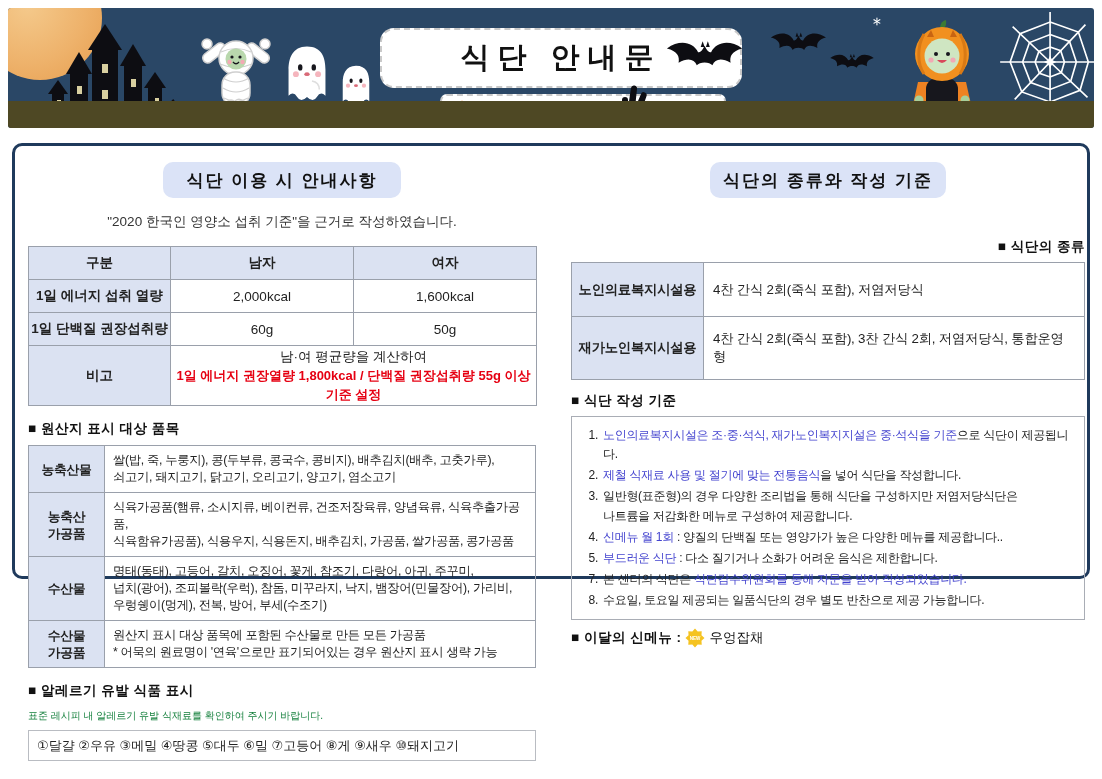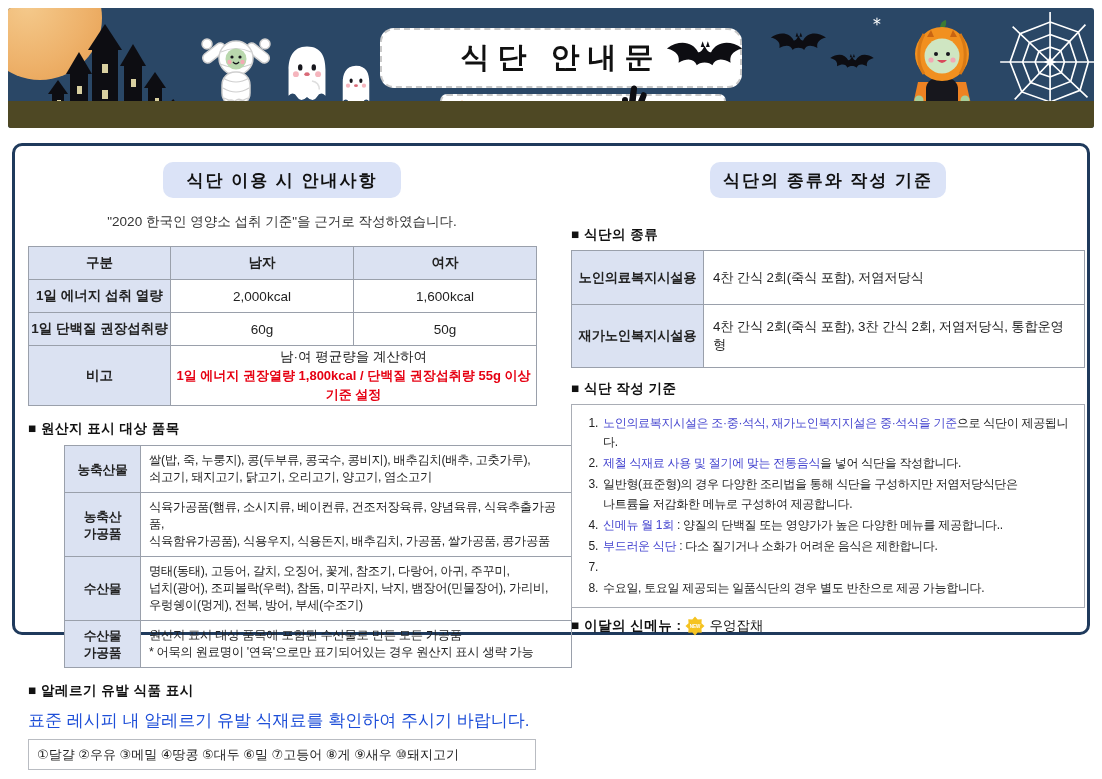--- a/index.html
+++ b/index.html
@@ -14,21 +14,21 @@
   .deco{position:absolute;}
   .titlebox{position:absolute;left:372px;top:20px;width:358px;height:56px;background:#fff;
             border:2px dashed #c9c9c9;border-radius:14px;display:flex;align-items:center;justify-content:center;}
   .titlebox span{font-size:29px;font-weight:800;letter-spacing:8px;color:#111;}
   .orgpill{position:absolute;left:432px;top:86px;height:28px;padding:0 10px;background:#fff;
            border:2px dashed #c9c9c9;border-radius:7px;display:inline-flex;align-items:center;gap:6px;}
   .orgpill span{font-size:13px;font-weight:bold;color:#15345d;letter-spacing:-0.3px;}
   .spark{color:#fff;position:absolute;}
 
   
-  .content{position:absolute;left:12px;top:143px;width:1078px;height:492px;box-sizing:border-box;
+  .content{position:absolute;left:12px;top:143px;width:1078px;height:436px;box-sizing:border-box;
            border:3px solid #1f3a5c;border-radius:10px;background:#fff;}
   .col{position:absolute;top:14px;}
   .col.left{left:13px;width:508px;}
   .col.right{left:556px;width:514px;}
 
   .sec-pill{background:#dbe3f7;border-radius:10px;height:36px;display:flex;align-items:center;justify-content:center;
             font-size:17px;font-weight:bold;letter-spacing:2px;color:#111;margin:2px auto 0 auto;}
   .sec-pill.l{width:238px;} .sec-pill.r{width:236px;}
 
   .intro{margin-top:14px;text-align:center;font-size:13.5px;line-height:20px;color:#333;}
@@ -38,26 +38,26 @@
   .hd{background:#dbe2f2;font-weight:bold;text-align:center;}
 
   .t1{margin-top:14px;font-size:13.5px;}
   .t1 td{height:30px;text-align:center;}
   .t1 .remark-cell{height:46px;}
   .t1 .remark-cell .l1{font-size:13.5px;line-height:19px;}
   .t1 .remark-cell .l2{font-size:13px;line-height:19px;font-weight:bold;color:#e60012;}
 
   .heading{margin-top:14px;font-size:13.5px;font-weight:bold;color:#111;letter-spacing:0.5px;}
 
-  .t2{margin-top:7px;font-size:12.3px;letter-spacing:-0.3px;margin-left:36px;}
+  .t2{margin-top:7px;font-size:12.3px;letter-spacing:-0.3px;}
   .t2 td{padding:6px 8px;line-height:17px;}
   .t2 .hd{padding:6px 2px;white-space:pre-line;font-size:12.8px;}
   .t2 .items{white-space:pre-line;}
 
-  .note{margin-top:9px;font-size:17px;color:#1d4ed8;}
+  .note{margin-top:9px;font-size:10px;color:#15803d;}
   .allergy-box{margin-top:7px;border:1px solid #b9bcc2;padding:3px 8px;font-size:13px;line-height:23px;color:#222;}
   .allergy-box div{white-space:pre-line;}
 
   .t3{margin-top:6px;font-size:13.3px;letter-spacing:-0.2px;}
   .t3 td{height:27px;}
   .t3 .hd{font-size:13.3px;}
   .t3 .val{padding:13px 9px;text-align:left;margin-top:13px;}
 
   .rules-box{margin-top:6px;border:1px solid #a9adb5;padding:7px 8px;font-size:12px;letter-spacing:-0.3px;color:#222;}
   .rule{display:flex;margin:1.5px 0;line-height:19.5px;}
@@ -302,21 +302,21 @@
       <div class="note">표준 레시피 내 알레르기 유발 식재료를 확인하여 주시기 바랍니다.</div>
       <div class="allergy-box">
         <div>①달걀 ②우유 ③메밀 ④땅콩 ⑤대두 ⑥밀 ⑦고등어 ⑧게 ⑨새우 ⑩돼지고기</div>
 
       </div>
     </div>
 
     <div class="col right">
       <div class="sec-pill r">식단의 종류와 작성 기준</div>
 
-      <div class="heading" style="margin-top:28px;">■ 식단의 종류</div>
+      <div class="heading" style="margin-top:40px;text-align:right;">■ 식단의 종류</div>
 
       <table class="t3">
         <colgroup>
             <col style="width:132px">
             <col>
           </colgroup>
         <tbody>
             <tr>
           <td class="hd">노인의료복지시설용</td>
           <td class="val">4찬 간식 2회(죽식 포함), 저염저당식</td>
@@ -347,20 +347,21 @@
           <div class="rule">
             <span class="rnum">4.</span>
             <span class="rtxt"><span class="blue">신메뉴 월 1회</span><span> : 양질의 단백질 또는 영양가가 높은 다양한 메뉴를 제공합니다..</span></span>
           </div>
           <div class="rule">
             <span class="rnum">5.</span>
             <span class="rtxt"><span class="blue">부드러운 식단</span><span> : 다소 질기거나 소화가 어려운 음식은 제한합니다.</span></span>
           </div>
           <div class="rule">
             <span class="rnum">7.</span>
+            <span class="rtxt"><span>본 센터의 식단은 </span><span class="blue">식단감수위원회를 통해 자문을 받아 작성되었습니다.</span></span>
           </div>
           <div class="rule">
             <span class="rnum">8.</span>
             <span class="rtxt"><span>수요일, 토요일 제공되는 일품식단의 경우 별도 반찬으로 제공 가능합니다.</span></span>
           </div>
         </div>
 
       <div class="newmenu">
         <span class="h">■ 이달의 신메뉴 :</span>
         <svg width="20" height="20" viewBox="0 0 20 20">

